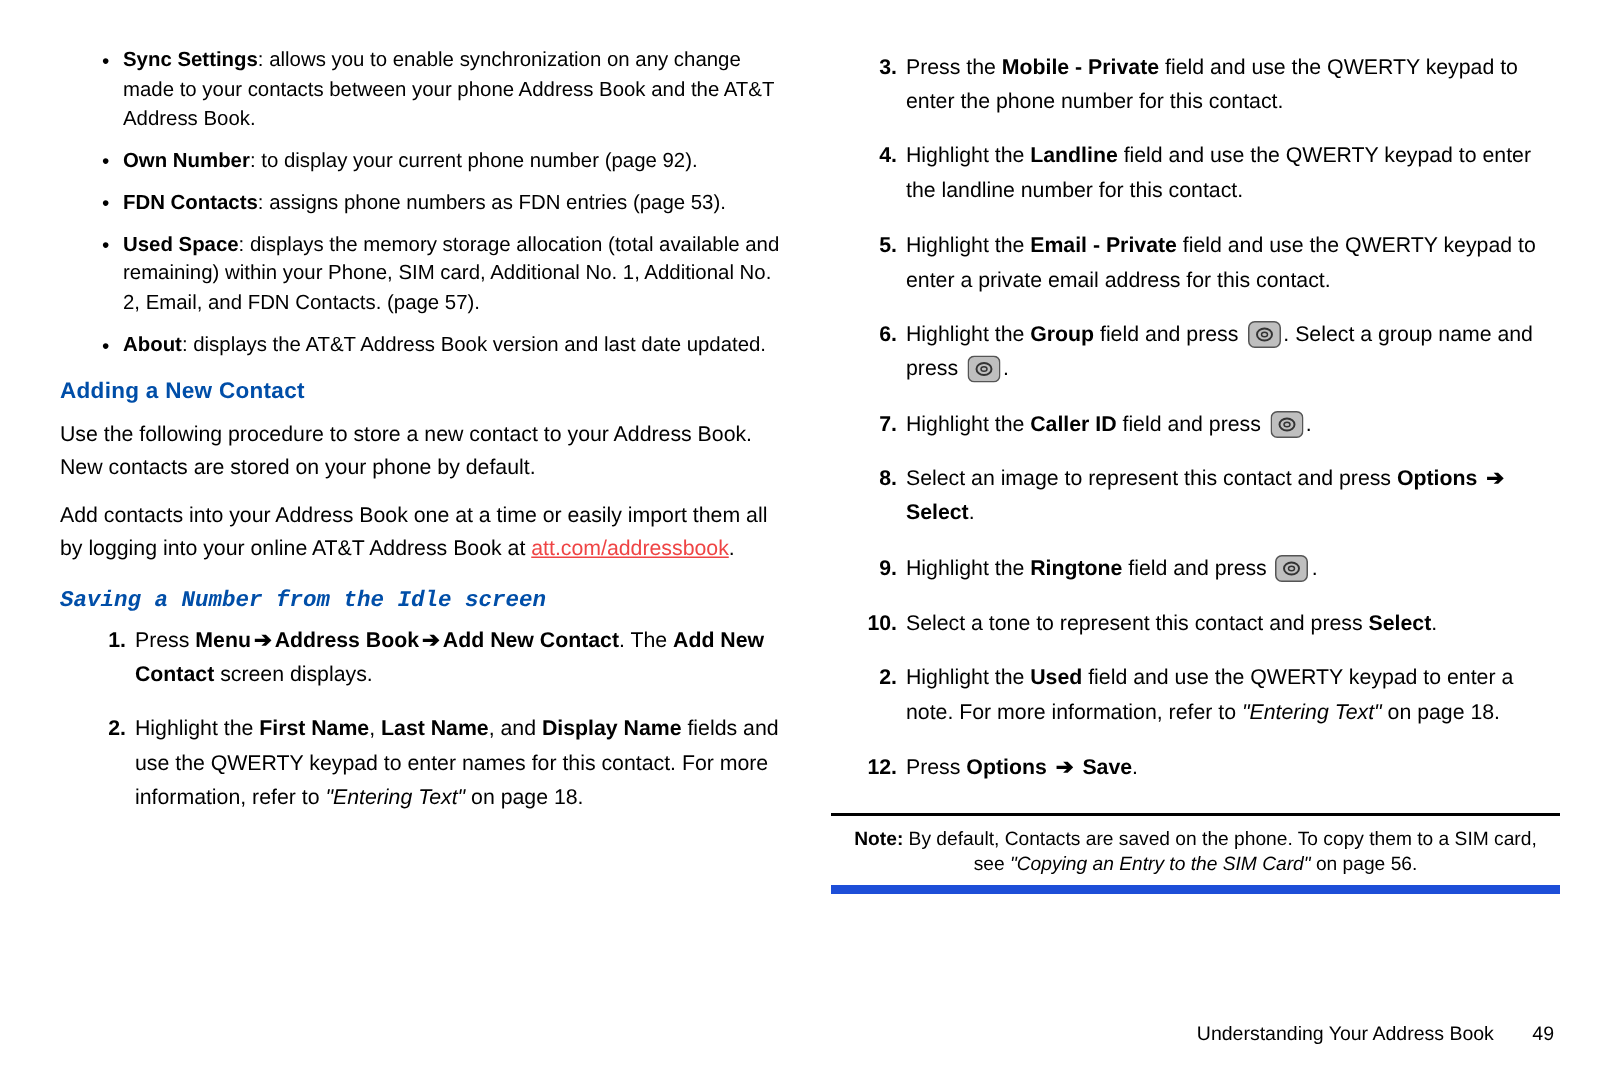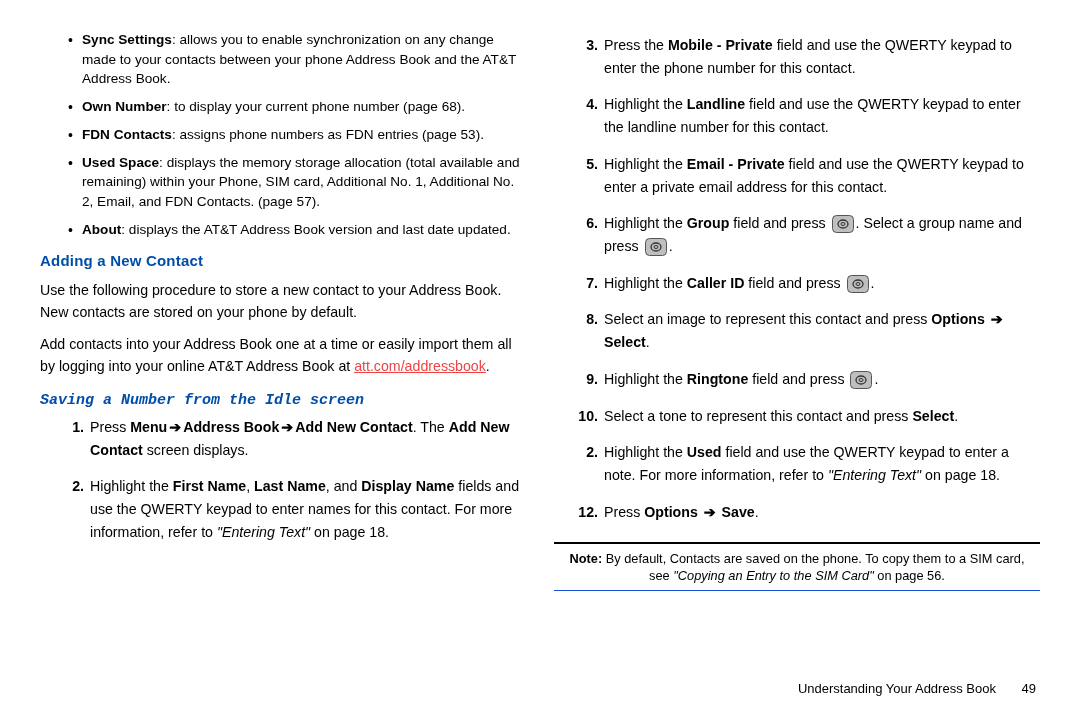--- a/index.html
+++ b/index.html
@@ -100,21 +100,21 @@
   }
   .icon {
     display: inline-block;
     vertical-align: -5px;
     margin: 0 2px;
   }
   .icon svg { display: block; }
 
   .notebox {
     border-top: 2px solid #000;
-    border-bottom: 1px solid #1d4ed8;
+    border-bottom: 6px solid #1d4ed8;
     padding: 6px 6px;
     margin: 18px 0 8px 0;
     font-size: 12.8px;
     line-height: 1.35;
     text-align: center;
   }
   .footer {
     position: absolute;
     right: 44px;
     bottom: 24px;
@@ -124,21 +124,21 @@
   .footer .pnum { font-weight: normal; }
 </style>
 </head>
 <body>
 
 <div class="page">
 
   <div class="column col-left">
     <ul class="bullets">
       <li><span class="b">Sync Settings</span><span>: allows you to enable synchronization on any change made to your contacts between your phone Address Book and the AT&amp;T Address Book.</span></li>
-      <li><span class="b">Own Number</span><span>: to display your current phone number (page 68).</span></li>
+      <li><span class="b">Own Number</span><span>: to display your current phone number (page 92).</span></li>
       <li><span class="b">FDN Contacts</span><span>: assigns phone numbers as FDN entries (page 53).</span></li>
       <li><span class="b">Used Space</span><span>: displays the memory storage allocation (total available and remaining) within your Phone, SIM card, Additional No. 1, Additional No. 2, Email, and FDN Contacts. (page 57).</span></li>
       <li><span class="b">About</span><span>: displays the AT&amp;T Address Book version and last date updated.</span></li>
     </ul>
 
     <div class="heading1">Adding a New Contact</div>
     <div class="para">Use the following procedure to store a new contact to your Address Book. New contacts are stored on your phone by default.</div>
     <div class="para">
       <span>Add contacts into your Address Book one at a time or easily import them all by logging into your online AT&amp;T Address Book at </span><span class="link">att.com/addressbook</span><span>.</span>
     </div>

